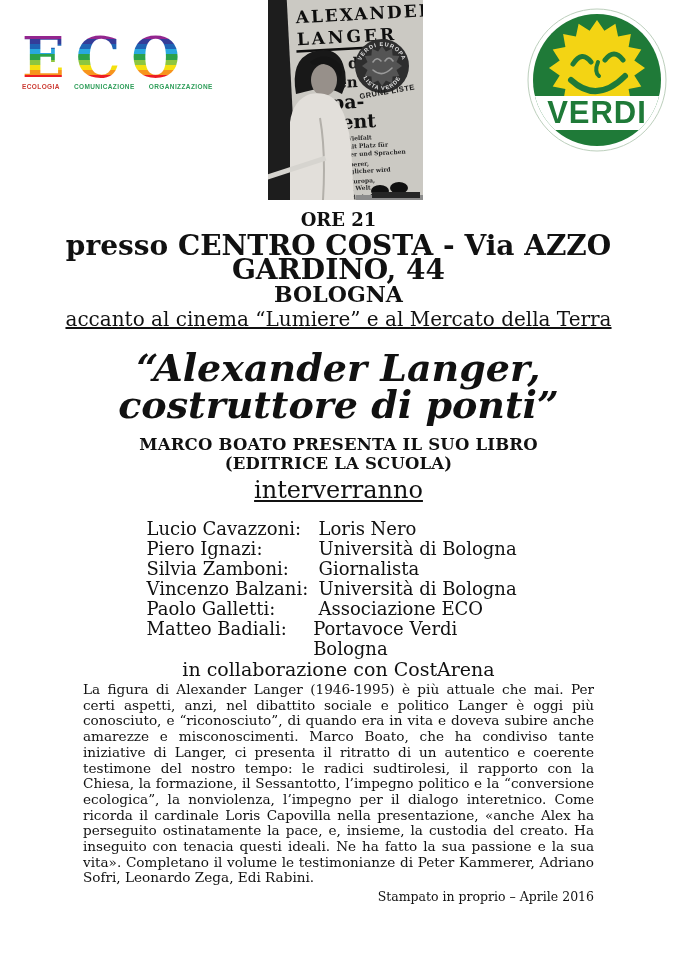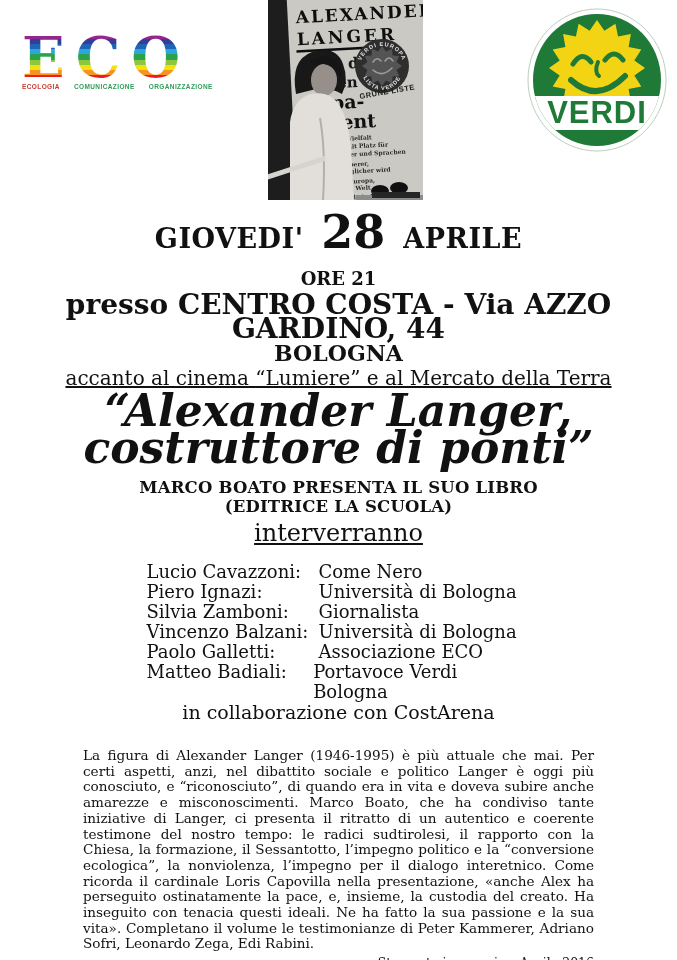--- a/index.html
+++ b/index.html
@@ -24,30 +24,30 @@
   .verdi{position:absolute;left:527px;top:8px;width:140px;height:144px;}
 
   
   .content{position:absolute;left:0;top:206px;width:677px;text-align:center;}
   .date-line{font-weight:bold;font-size:27px;line-height:52px;letter-spacing:.5px;}
   .date-day{font-size:46px;margin:0 8px;letter-spacing:0;}
   .time-line{font-weight:bold;font-size:18px;line-height:28px;}
   .venue-line{font-weight:bold;font-size:28px;line-height:24px;}
   .city-line{font-weight:bold;font-size:22px;line-height:24px;}
   .near-line{font-size:20px;line-height:23px;text-decoration:underline;margin-top:2px;}
-  .event-title{font-weight:bold;font-style:italic;font-size:44px;line-height:37px;margin-top:2px;}
+  .event-title{font-weight:bold;font-style:italic;font-size:38px;line-height:37px;margin-top:18px;}
   .presenter{font-weight:bold;font-size:16.5px;line-height:18.5px;margin-top:13px;letter-spacing:.2px;}
   .speakers-heading{font-size:24px;line-height:26px;margin-top:4px;text-decoration:underline;}
 
   .speakers{margin:16px auto 0;width:384px;text-align:left;font-size:18px;line-height:20px;}
   .speaker-row{display:flex;}
   .speaker-name{width:172px;font-weight:normal;}
   .collab{text-align:center;font-size:19px;line-height:20px;}
 
-  .body-par{margin:26px auto 0;width:511px;font-size:13.6px;line-height:15.7px;
+  .body-par{margin:3px auto 0;width:511px;font-size:13.6px;line-height:15.7px;
             text-align:justify;text-align-last:left;}
   .print-note{margin:3px auto 0;width:511px;text-align:right;font-size:12.5px;line-height:15px;}
 </style>
 </head>
 <body>
 
 <div class="page">
 
   <div class="eco">
     <div class="eco-letters">
@@ -146,43 +146,38 @@
             <path d="M-26,12 Q0,36 28,8" stroke-width="6"></path>
           </g>
         </g>
         <rect x="0" y="88" width="140" height="34" fill="#ffffff"></rect>
       </g>
       <text x="70" y="115" text-anchor="middle" font-family="Liberation Sans,sans-serif" font-weight="bold" font-size="31" fill="#1f7a38" letter-spacing="1">VERDI</text>
     </svg>
   </div>
 
   <div class="content">
-    <div class="date-line">
-      <span>GIOVEDI'</span>
-      <span class="date-day">28</span>
-      <span>APRILE</span>
-    </div>
     <div class="time-line">ORE 21</div>
     <div class="venue-line">presso CENTRO COSTA - Via AZZO GARDINO, 44</div>
     <div class="city-line">BOLOGNA</div>
     <div class="near-line">accanto al cinema “Lumiere” e al Mercato della Terra</div>
     <div class="event-title">
       <div>“Alexander Langer,</div>
       <div>costruttore di ponti”</div>
     </div>
     <div class="presenter">
       <div>MARCO BOATO PRESENTA IL SUO LIBRO</div>
       <div>(EDITRICE LA SCUOLA)</div>
     </div>
     <div class="speakers-heading">interverranno</div>
 
     <div class="speakers">
       <div class="speaker-row">
         <span class="speaker-name">Lucio Cavazzoni:</span>
-        <span class="speaker-role">Come Nero</span>
+        <span class="speaker-role">Loris Nero</span>
       </div>
       <div class="speaker-row">
         <span class="speaker-name">Piero Ignazi:</span>
         <span class="speaker-role">Università di Bologna</span>
       </div>
       <div class="speaker-row">
         <span class="speaker-name">Silvia Zamboni:</span>
         <span class="speaker-role">Giornalista</span>
       </div>
       <div class="speaker-row">

